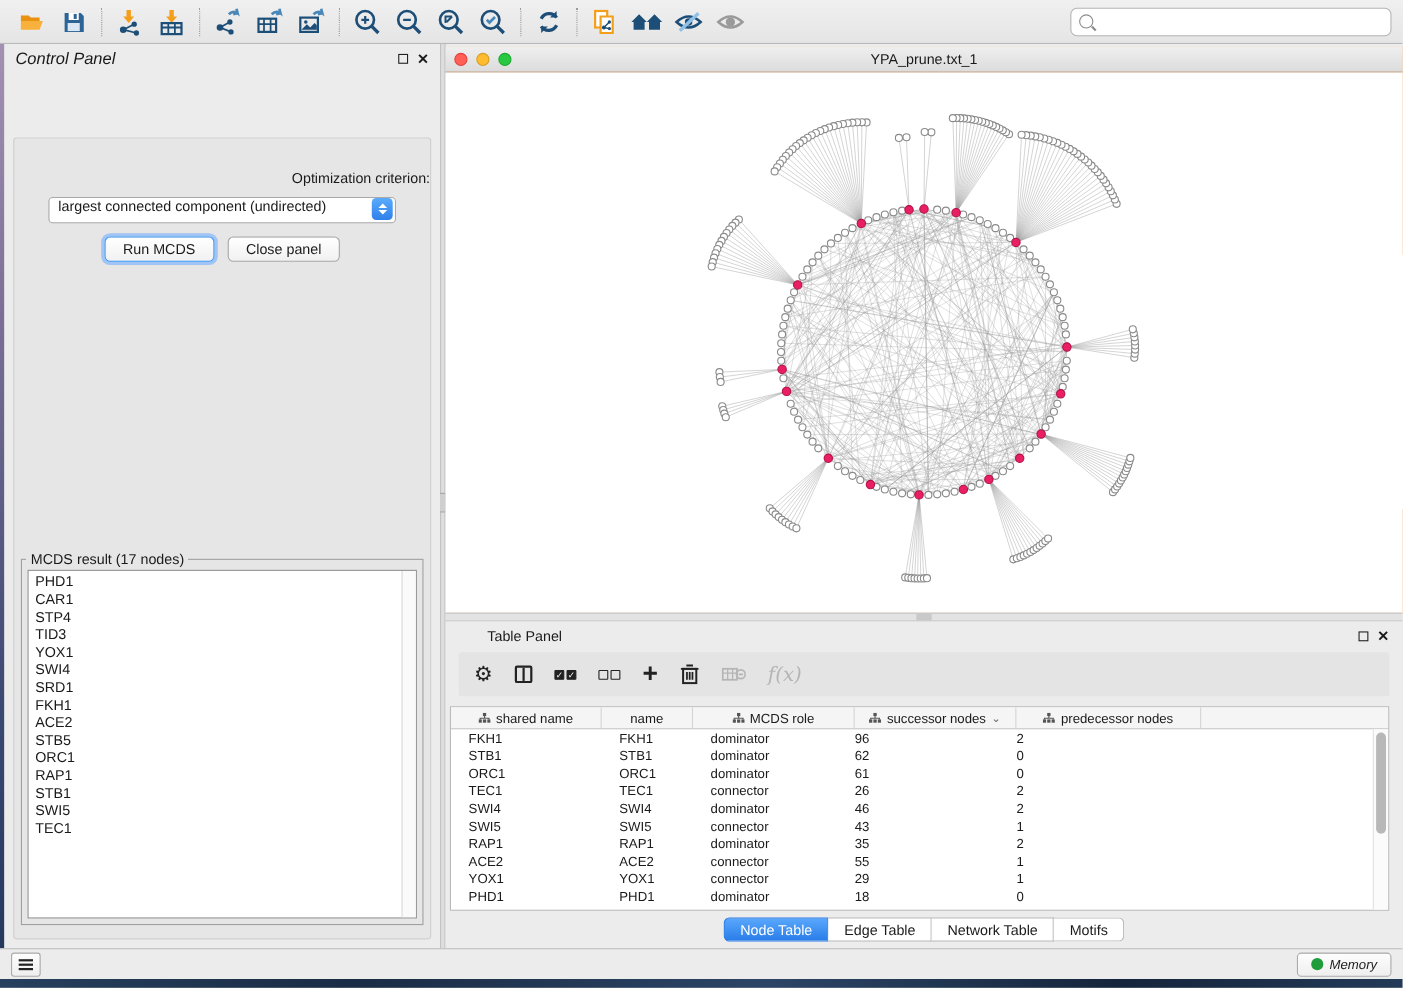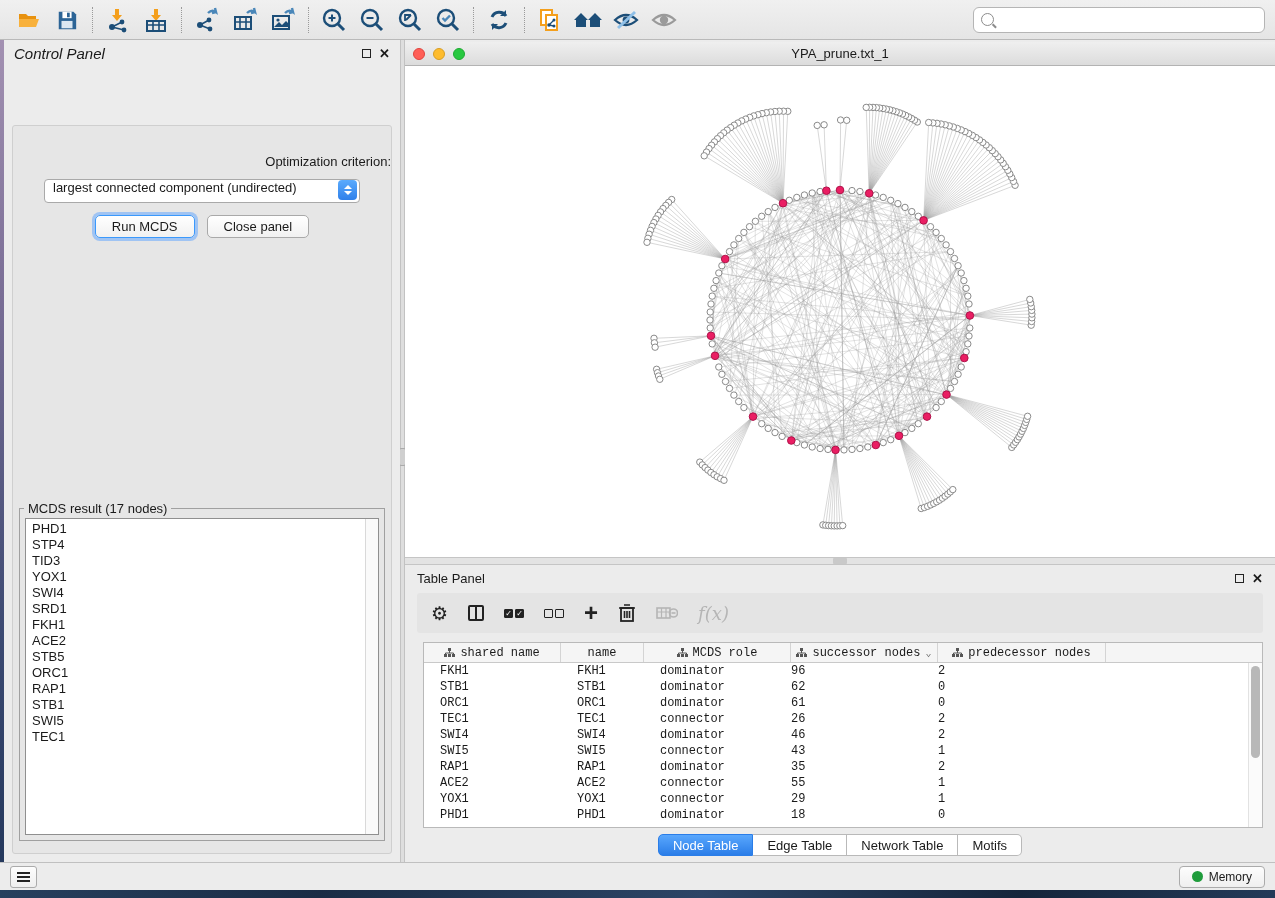--- a/index.html
+++ b/index.html
@@ -79,52 +79,52 @@
   .light.green { background:#28c840; border:1px solid #1eaa32; }
   #net-title { position:absolute; left:0; right:0; text-align:center; font-size:13px; }
   #net-canvas { position:relative; width:870px; height:491px; background:#fff; }
   #h-split { left:405px; top:557px; width:870px; height:8px; background:#e3e3e3;
     border-top:1px solid #c5c5c5; border-bottom:1px solid #c5c5c5; }
   #h-grip { left:833px; top:558px; width:14px; height:6px; background:#c9c9c9; border-radius:1px; }
 
   
   #table-panel { left:405px; top:565px; width:870px; height:297px; background:#ececec; }
   #tp-title-row { height:26px; display:flex; align-items:center; padding:0 12px; }
-  #tp-title-row .ptitle { font-size:13px; }
+  #tp-title-row .ptitle { font-size:13px;margin-left:26px; }
   #tp-toolbar { margin:2px 12px 0; height:40px; background:#e4e4e4; border-radius:3px;
     display:flex; align-items:center; gap:20px; padding:0 14px; }
   .tp-ic { font-size:19px; color:#222; line-height:1; }
   #cols-ic { width:16px; height:16px; border:2px solid #222; border-radius:2px; position:relative; }
   #cols-ic::after { content:""; position:absolute; left:5px; top:0; width:2px; height:12px; background:#222; }
   .chk-pair { display:flex; gap:2px; }
   .chk { width:9px; height:9px; border:1.5px solid #222; border-radius:1px; font-size:8px;
     line-height:8px; text-align:center; color:#fff; }
   .chk.on { background:#222; }
   #plus-ic { font-size:24px; font-weight:bold; }
   #fx-ic { font-family:"DejaVu Serif", serif; font-style:italic; font-size:18px; color:#b5b5b5; }
-  #tbl { position:absolute; left:18px; right:12px; top:77px; height:186px; background:#fff;
-    border:1px solid #b9b9b9; overflow:hidden;font-family:Liberation Mono, monospace; }
+  #tbl { position:absolute; left:4px; right:12px; top:77px; height:186px; background:#fff;
+    border:1px solid #b9b9b9; overflow:hidden; }
   #thead { display:grid; grid-template-columns:137px 83px 147px 147px 168px 1fr;
     height:20px; background:#f5f5f5; border-bottom:1px solid #c9c9c9; }
   .hcell { display:flex; align-items:center; justify-content:center; gap:5px;
     font-size:12px; border-right:1px solid #d4d4d4; overflow:hidden; }
   .hcell:last-child { border-right:none; }
   .sort-ch { color:#666; font-size:10px; }
   #tbody { position:absolute; left:0; right:14px; top:20px; bottom:0; }
   .trow { display:grid; grid-template-columns:137px 83px 147px 147px 168px 1fr; height:16px; }
   .tcell { font-size:12px; line-height:16px; padding-left:16px; white-space:nowrap; overflow:hidden; }
   .tcell.num { text-align:left; padding-right:14px; padding-left:0; }
   #tbl-scroll { position:absolute; right:0; top:20px; bottom:0; width:14px; background:#fbfbfb;
     border-left:1px solid #e2e2e2; }
   #tbl-thumb { position:absolute; left:2px; top:3px; width:9px; height:92px; background:#b8b8b8; border-radius:5px; }
   #tp-tabs { position:absolute; left:0; right:0; bottom:6px; display:flex; justify-content:center; }
 
   
   #status-bar { left:0; top:862px; width:1275px; height:28px; background:#ececec;
-    border-top:1px solid #c0c0c0; display:flex; align-items:center; padding:0 10px; }
+    border-top:1px solid #c0c0c0; display:flex; align-items:center; padding:0 10px;font-style:italic; }
   #list-btn { width:27px; height:22px; background:linear-gradient(#fdfdfd,#efefef);
     border:1px solid #ababab; border-radius:3px; display:flex; align-items:center; justify-content:center; }
   #list-btn .bars { width:13px; }
   #list-btn .bars div { height:2px; background:#222; margin:2px 0; position:relative; }
   #memory-btn { margin-left:auto; height:22px; padding:0 12px; background:linear-gradient(#fdfdfd,#efefef);
     border:1px solid #ababab; border-radius:4px; display:flex; align-items:center; gap:6px; font-size:12px; }
   #memory-dot { width:11px; height:11px; border-radius:50%; background:#1f9c3c; }
   #bottom-strip { left:0; top:890px; width:1275px; height:8px;
     background:linear-gradient(90deg,#27405e,#1a2c45 25%,#2c4566 55%,#15253b 80%,#233a58); }
 
@@ -291,20 +291,21 @@
         </div>
       <div class="btn">
           <span>Close panel</span>
         </div>
     </div>
     <fieldset id="mcds-fieldset">
       <legend>MCDS result (17 nodes)</legend>
       <div id="mcds-list">
         <ul>
             <li>PHD1</li>
+            <li>CAR1</li>
             <li>STP4</li>
             <li>TID3</li>
             <li>YOX1</li>
             <li>SWI4</li>
             <li>SRD1</li>
             <li>FKH1</li>
             <li>ACE2</li>
             <li>STB5</li>
             <li>ORC1</li>
             <li>RAP1</li>

